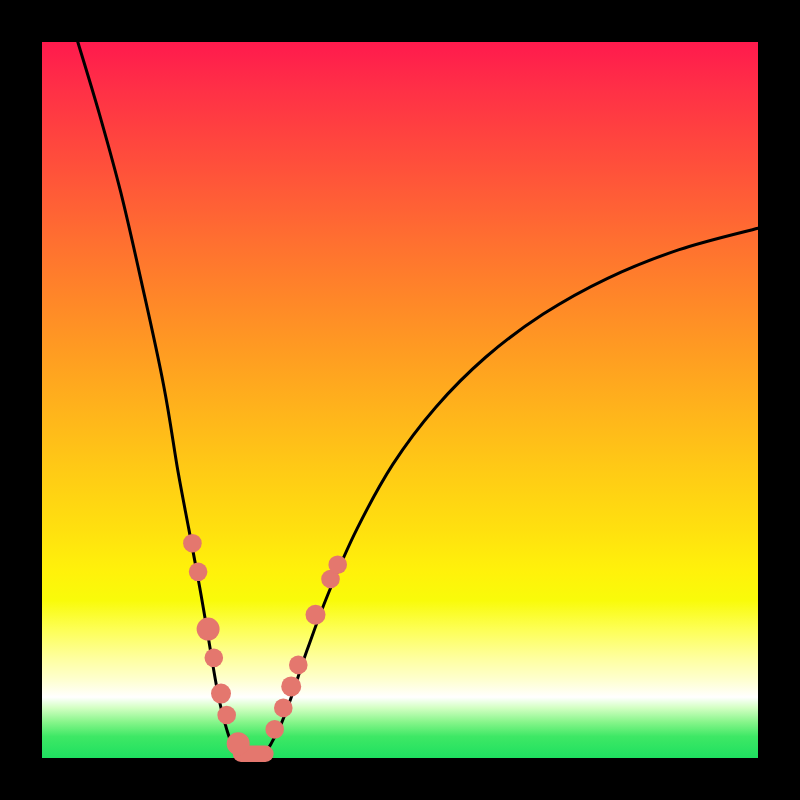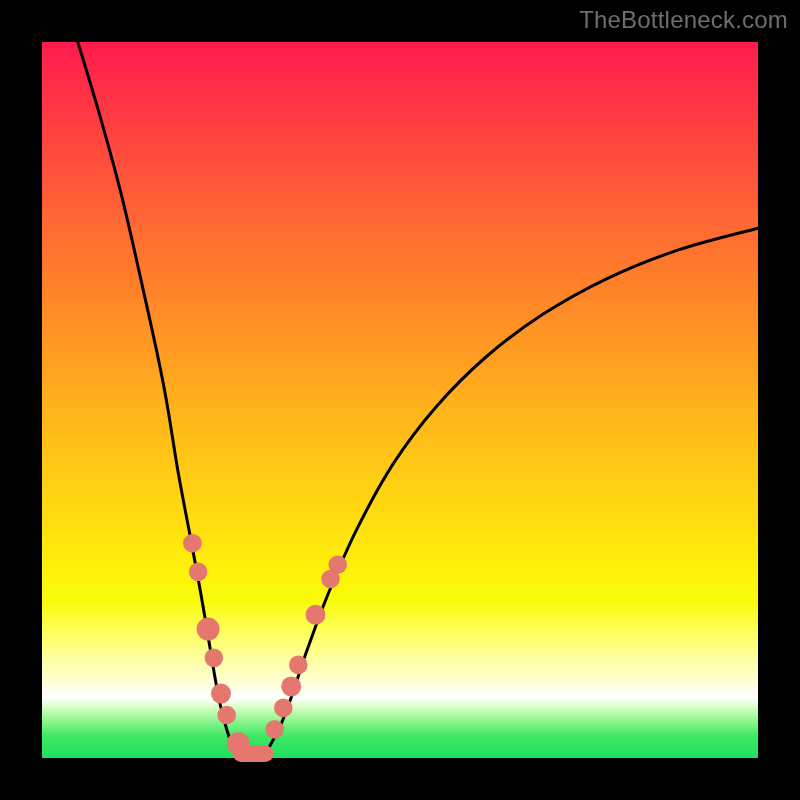--- a/index.html
+++ b/index.html
@@ -80,21 +80,20 @@
   }
   .lozenge {
     fill: #e4776e;
     stroke: none;
   }
 </style>
 </head>
 <body>
 
 <div class="frame">
-  <div class="watermark">TheBottleneck.com</div>
   <div class="plot-area">
     <svg class="curves" viewBox="0 0 716 716">
       <path id="path-left" class="curve" d="M 35.8 0.0 C 39.7 12.9, 49.5 44.5, 57.3 71.6 C 65.0 98.7, 71.0 119.4, 78.8 150.4 C 86.5 181.3, 92.5 208.6, 100.2 243.4 C 108.0 278.2, 115.3 310.2, 121.7 343.7 C 128.2 377.2, 131.5 403.8, 136.0 429.6 C 140.6 455.4, 142.9 466.3, 146.8 486.9 C 150.6 507.5, 154.0 524.8, 157.5 544.2 C 161.0 563.5, 163.3 577.5, 166.1 594.3 C 168.9 611.0, 171.0 624.4, 173.3 637.2 C 175.6 650.1, 176.9 656.9, 179.0 665.9 C 181.1 674.9, 182.8 680.9, 184.7 687.4 C 186.7 693.8, 187.9 697.8, 189.7 701.7 C 191.5 705.5, 193.1 706.9, 194.8 708.8 C 196.4 710.8, 198.3 711.8, 199.0 712.4"></path>
       <path id="path-floor" class="curve" d="M 199.0 712.4 C 200.1 712.8, 202.7 714.2, 204.8 714.6 C 206.8 715.0, 208.4 714.6, 210.5 714.6 C 212.6 714.6, 214.2 715.0, 216.2 714.6 C 218.3 714.2, 220.9 712.8, 222.0 712.4"></path>
       <path id="path-right" class="curve" d="M 222.0 712.4 C 223.2 710.5, 225.9 707.5, 229.1 701.7 C 232.3 695.9, 236.0 689.2, 239.9 680.2 C 243.7 671.2, 246.1 664.4, 250.6 651.6 C 255.1 638.7, 258.5 626.6, 264.9 608.6 C 271.4 590.6, 277.4 573.2, 286.4 551.3 C 295.4 529.4, 303.4 510.1, 315.0 486.9 C 326.6 463.7, 336.7 444.3, 350.8 422.4 C 365.0 400.5, 377.0 384.5, 393.8 365.2 C 410.6 345.8, 424.6 331.8, 443.9 315.0 C 463.3 298.3, 479.3 286.3, 501.2 272.1 C 523.1 257.9, 541.2 247.9, 565.6 236.3 C 590.1 224.7, 610.2 216.7, 637.2 207.6 C 664.3 198.6, 701.8 190.0, 716.0 186.2"></path>
       <g id="markers">
           <rect x="190.8" y="703.5" width="40.8" height="16.5" rx="8.2" class="lozenge"></rect>
           <circle cx="150.4" cy="501.2" r="9.3" class="dot"></circle>
           <circle cx="156.1" cy="529.8" r="9.3" class="dot"></circle>
           <circle cx="166.1" cy="587.1" r="11.5" class="dot"></circle>

